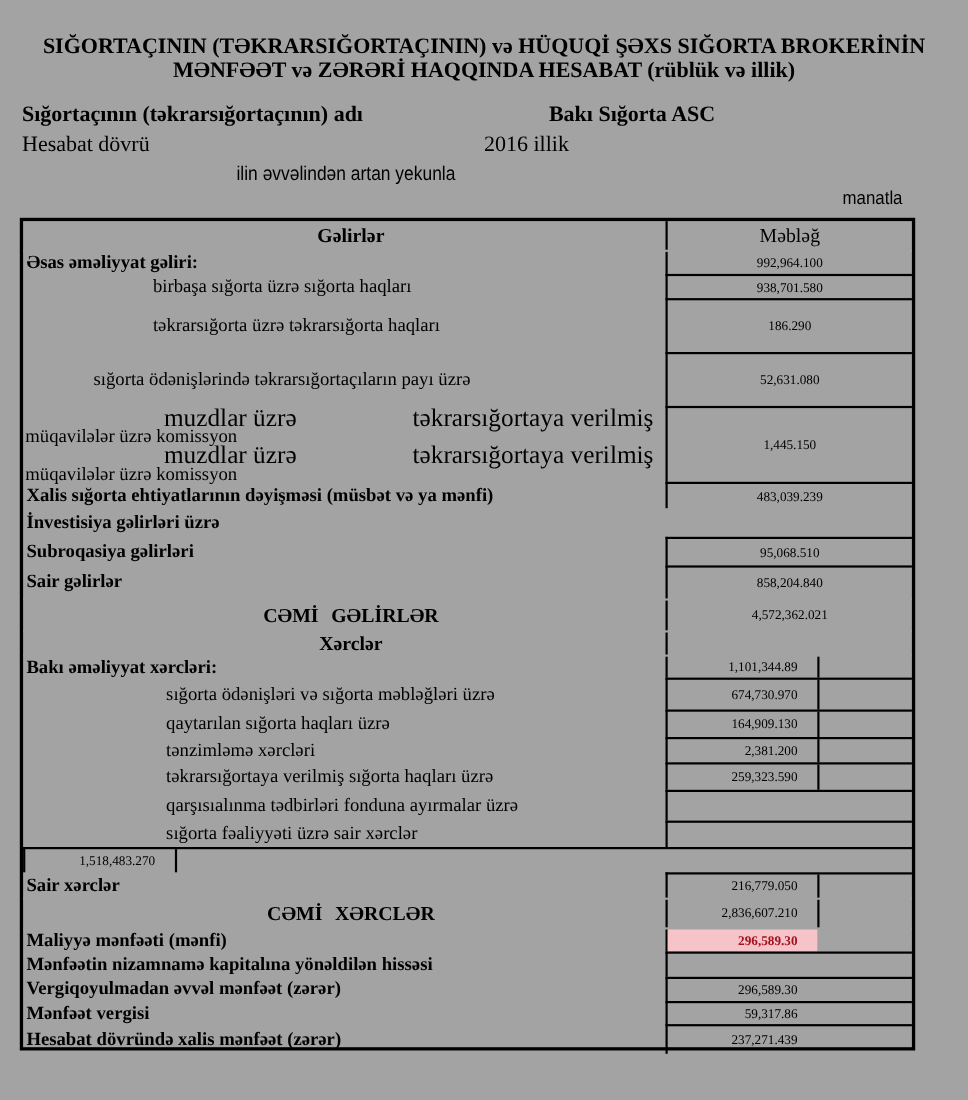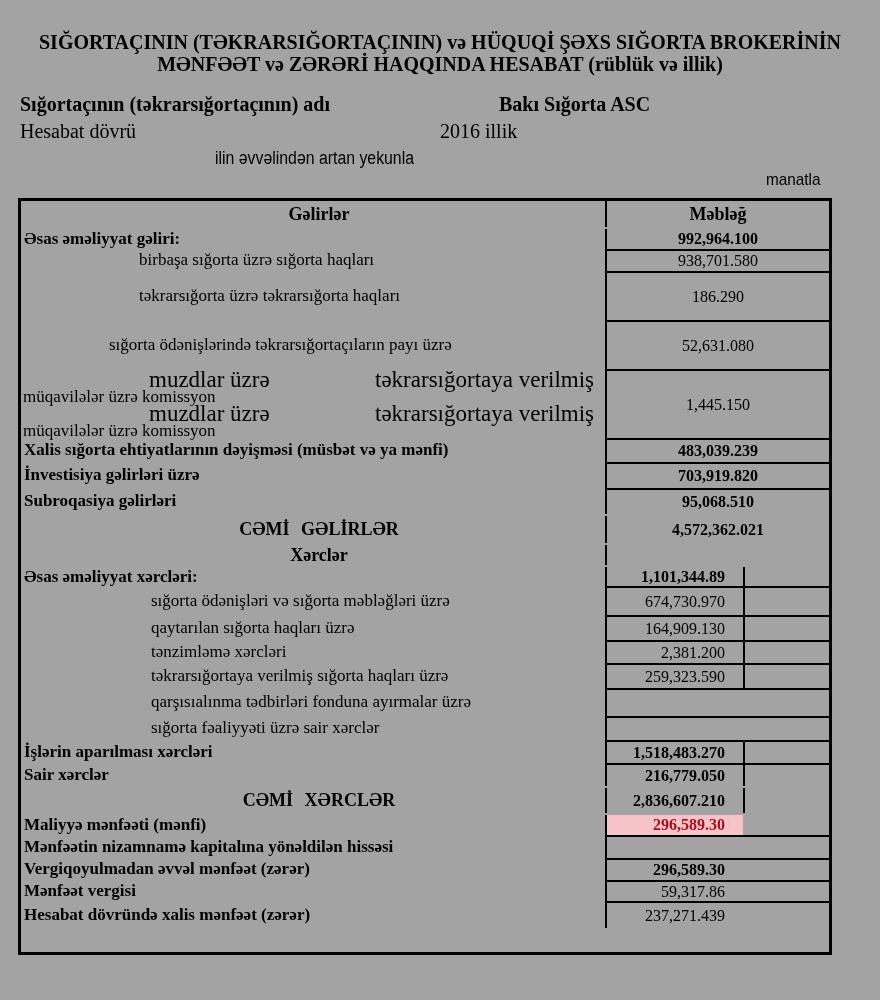--- a/index.html
+++ b/index.html
@@ -25,24 +25,24 @@
   .row{display:flex;align-items:stretch;box-sizing:border-box;}
   .row.sep{border-top:2px solid #a3a3a3;}
   .lcell{width:584px;display:flex;align-items:center;font-size:17px;
          padding-left:3px;box-sizing:border-box;line-height:1.05;}
   .lcell.bold{font-weight:bold;}
   .lcell.ind{padding-left:118px;}
   .lcell.ind2{padding-left:130px;}
   .lcell.centerlab{justify-content:center;padding-left:12px;font-weight:bold;font-size:18px;}
   .ws{word-spacing:7px;}
   .acell{flex:1;border-left:2px solid #000;box-sizing:border-box;display:flex;
-         align-items:center;font-size:16px;}
+         align-items:center;font-size:12px;}
   .acell.tl{border-top:2px solid #000;}
   .acell.center{justify-content:center;}
-  .numbold{font-weight:bold;}
+  .numbold{font-weight:normal;}
   .acell .num{width:136px;height:100%;display:flex;align-items:center;justify-content:flex-end;
               padding-right:18px;box-sizing:border-box;}
   .acell .rest{flex:1;height:100%;box-sizing:border-box;}
   .acell .rest.div{border-left:2px solid #000;}
   .num.pink{background:#f6c3c8;color:#a3121f;font-weight:bold;}
   .hdr{font-size:18px;}
 
   
   .lcell.muzd{display:block;padding:2px 0 0 0;}
   .muzd-line1{position:relative;height:17px;line-height:17px;font-size:23px;}
@@ -94,21 +94,21 @@
     </div>
     <div class="row" style="height:49px">
       <div class="lcell ind">
           <span>təkrarsığorta üzrə təkrarsığorta haqları</span>
         </div>
       <div class="acell tl center">
           <span>186.290</span>
         </div>
     </div>
     <div class="row" style="height:49px">
-      <div class="lcell ind" style="padding-left:88px">
+      <div class="lcell ind" style="padding-left:64px">
           <span>sığorta ödənişlərində təkrarsığortaçıların payı üzrə</span>
         </div>
       <div class="acell tl center">
           <span>52,631.080</span>
         </div>
     </div>
 
     <div class="row" style="height:69px">
       <div class="lcell muzd">
         <div class="muzd-line1">
@@ -132,51 +132,56 @@
           <span>Xalis sığorta ehtiyatlarının dəyişməsi (müsbət və ya mənfi)</span>
         </div>
       <div class="acell tl center numbold">
           <span>483,039.239</span>
         </div>
     </div>
     <div class="row" style="height:26px">
       <div class="lcell bold">
           <span>İnvestisiya gəlirləri üzrə</span>
         </div>
-      <div class="acell tl center numbold">
-          <span>703,919.820</span>
-        </div>
     </div>
     <div class="row" style="height:26px">
       <div class="lcell bold">
           <span>Subroqasiya gəlirləri</span>
         </div>
       <div class="acell tl center numbold">
           <span>95,068.510</span>
+        </div>
+    </div>
+    <div class="row" style="height:30px">
+      <div class="lcell bold">
+          <span>Sair gəlirlər</span>
+        </div>
+      <div class="acell tl center numbold">
+          <span>858,204.840</span>
         </div>
     </div>
 
     <div class="row sep" style="height:29px">
       <div class="lcell centerlab ws">
           <span>CƏMİ GƏLİRLƏR</span>
         </div>
       <div class="acell center numbold">
           <span>4,572,362.021</span>
         </div>
     </div>
     <div class="row sep" style="height:22px">
       <div class="lcell centerlab">
           <span>Xərclər</span>
         </div>
       <div class="acell"></div>
     </div>
 
     <div class="row sep" style="height:21px">
       <div class="lcell bold">
-          <span>Əsas əməliyyat xərcləri:</span>
+          <span>Bakı əməliyyat xərcləri:</span>
         </div>
       <div class="acell">
         <div class="num numbold">1,101,344.89</div>
         <div class="rest div"></div>
       </div>
     </div>
     <div class="row" style="height:29px">
       <div class="lcell ind2">
           <span>sığorta ödənişləri və sığorta məbləğləri üzrə</span>
         </div>
@@ -222,23 +227,20 @@
     </div>
     <div class="row" style="height:24px">
       <div class="lcell ind2">
           <span>sığorta fəaliyyəti üzrə sair xərclər</span>
         </div>
       <div class="acell tl">
           <span></span>
         </div>
     </div>
     <div class="row" style="height:23px">
-      <div class="lcell bold">
-          <span>İşlərin aparılması xərcləri</span>
-        </div>
       <div class="acell tl">
         <div class="num numbold">1,518,483.270</div>
         <div class="rest div"></div>
       </div>
     </div>
     <div class="row" style="height:23px">
       <div class="lcell bold">
           <span>Sair xərclər</span>
         </div>
       <div class="acell tl">

